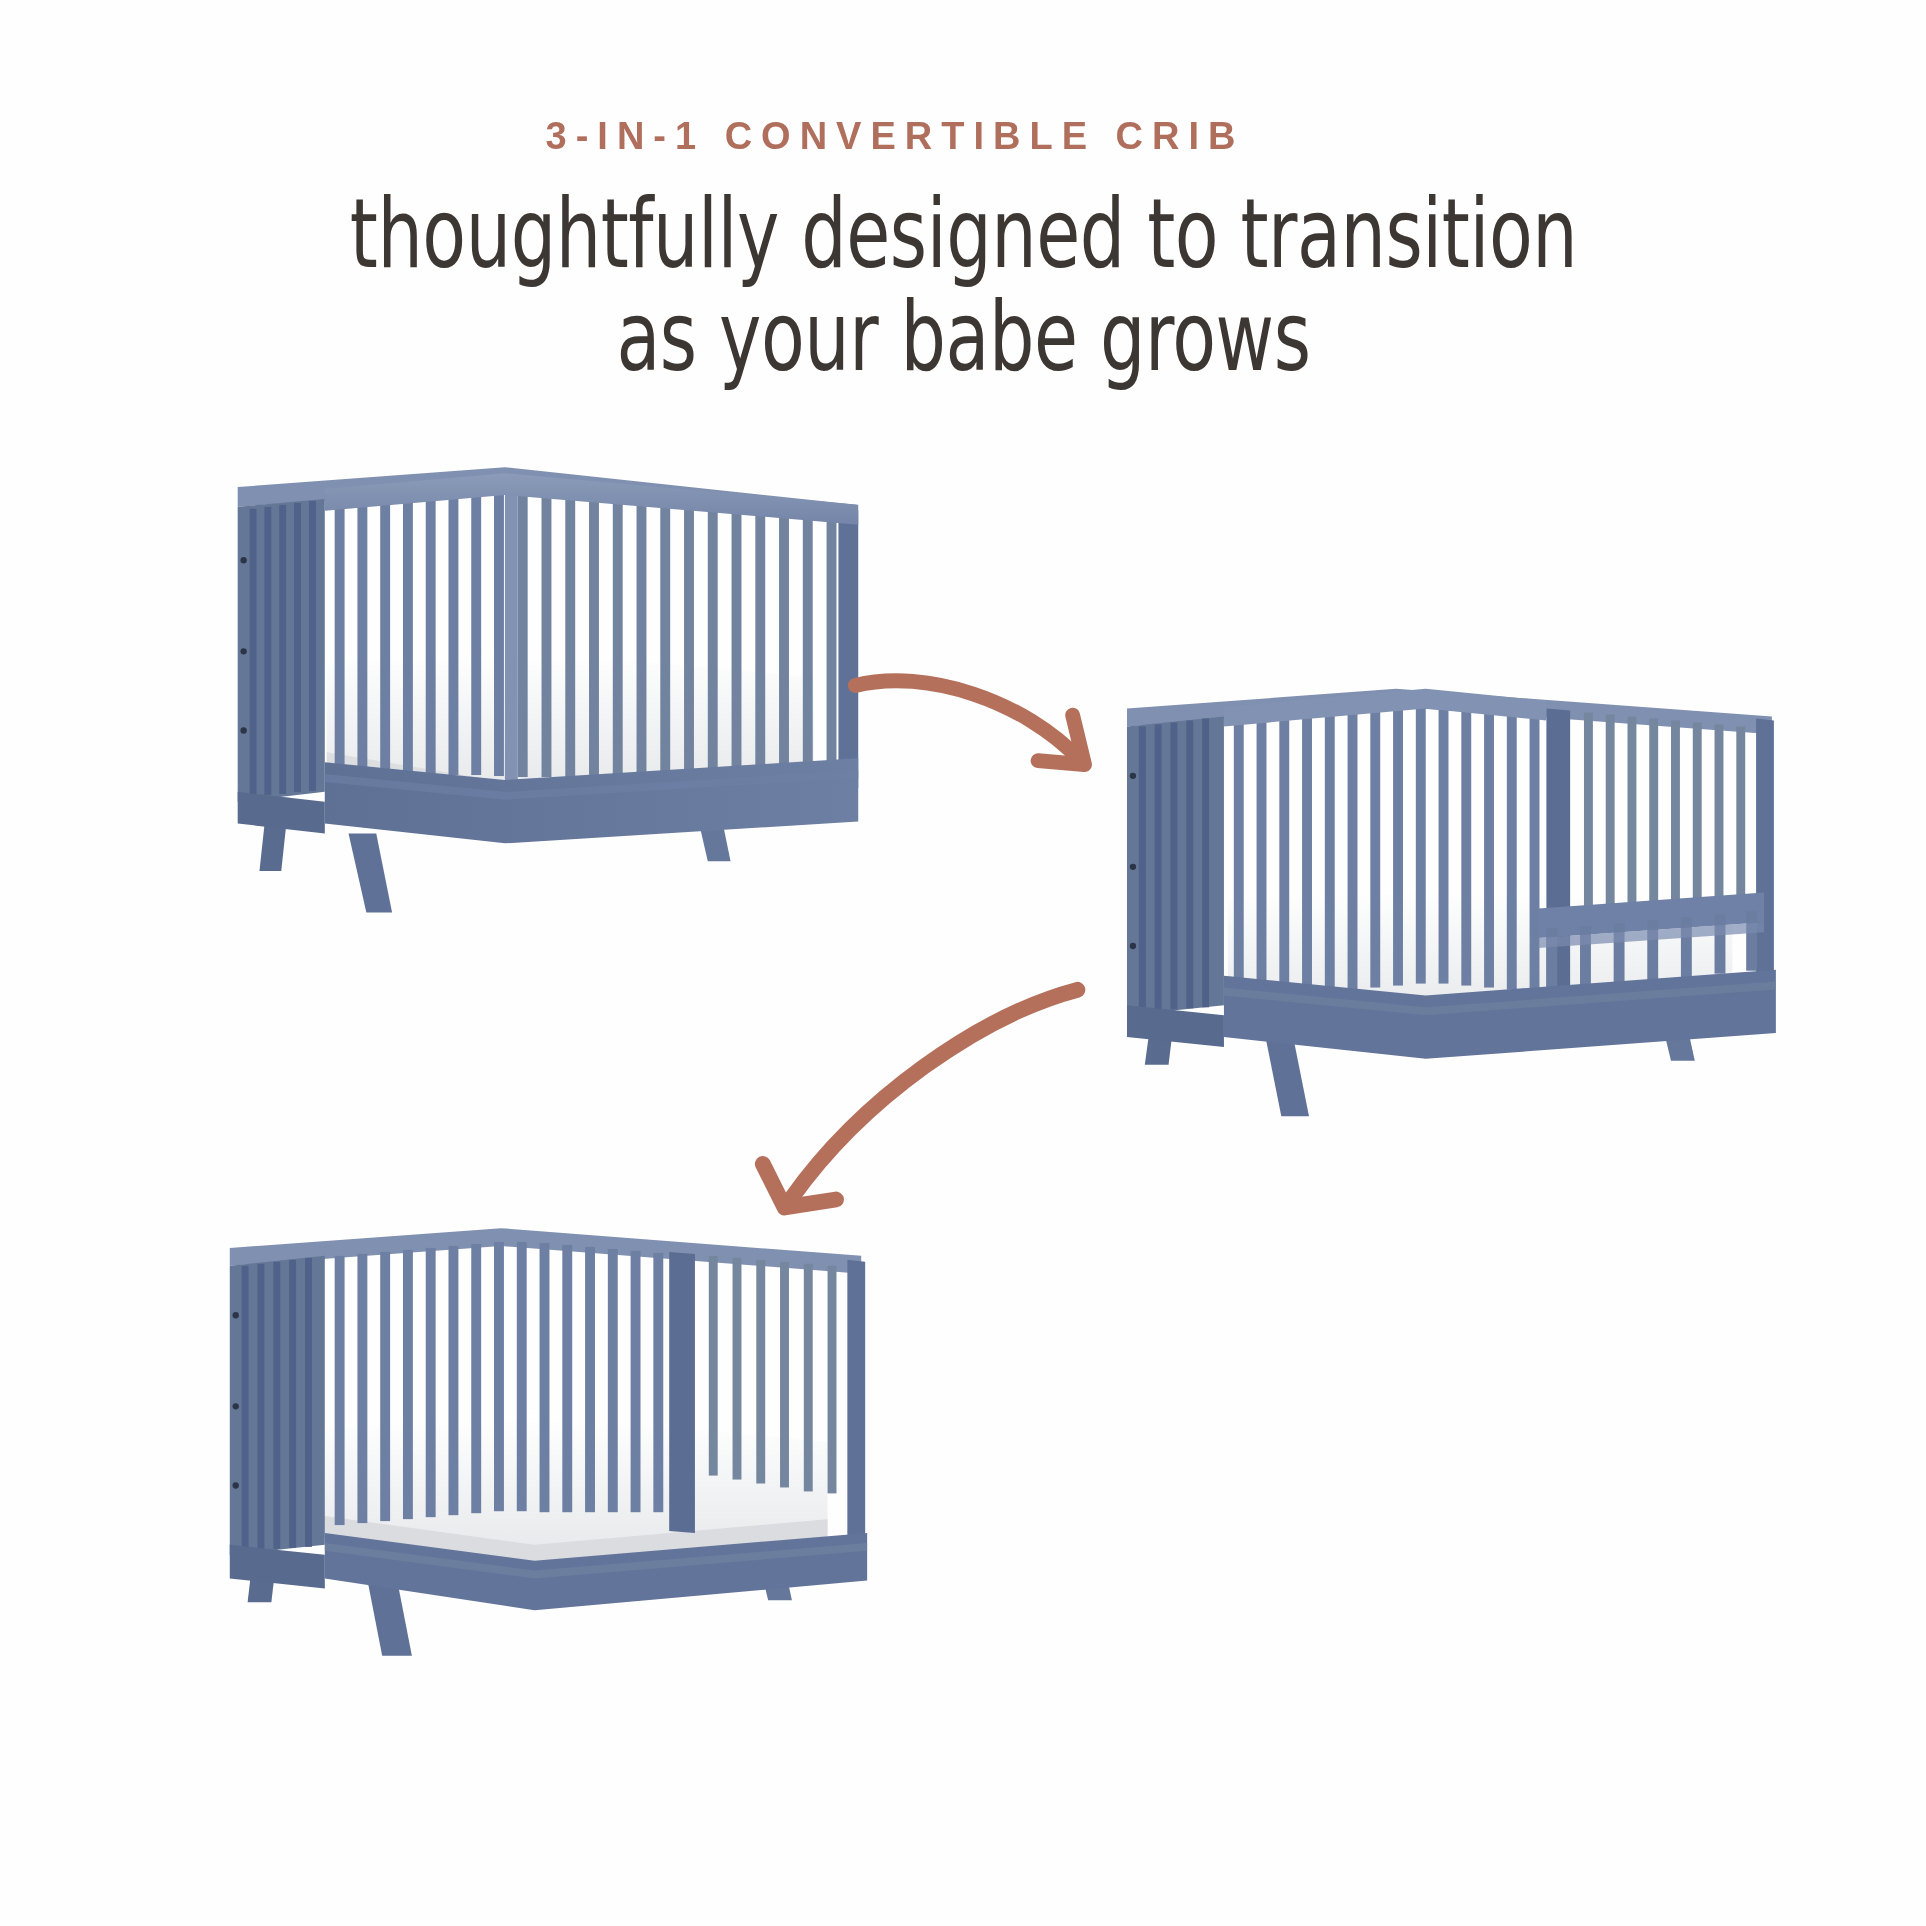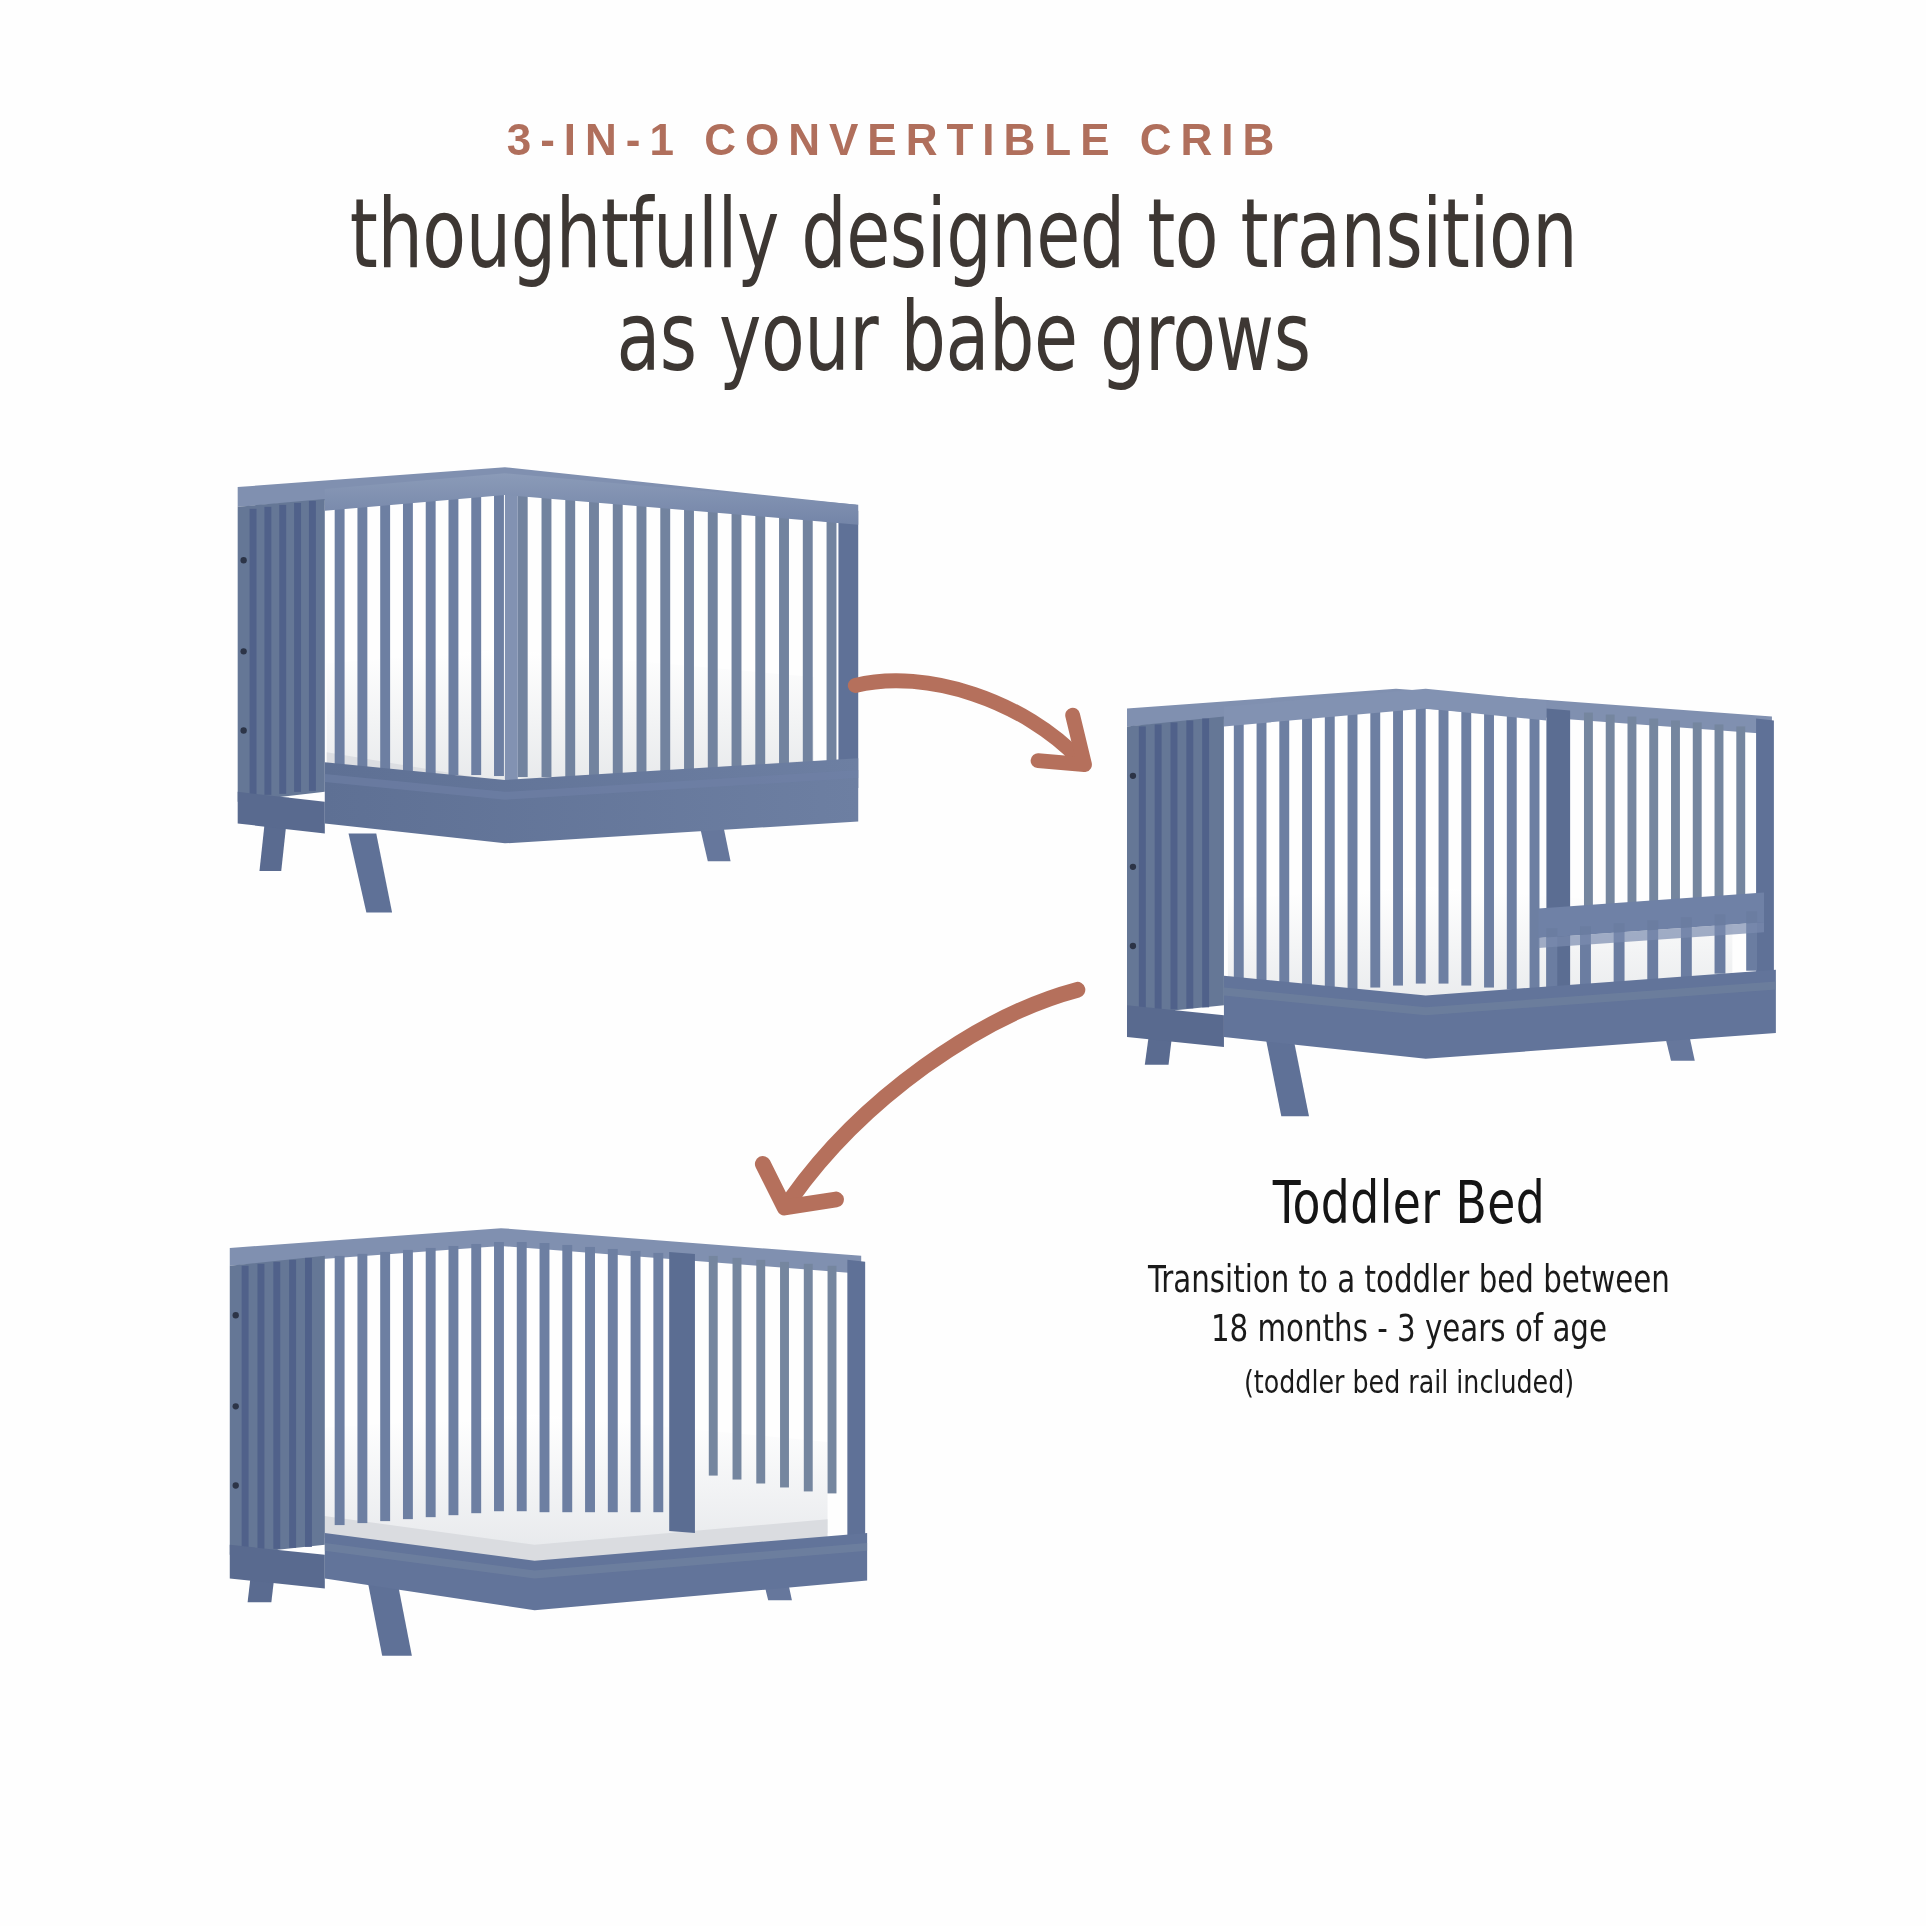--- a/index.html
+++ b/index.html
@@ -20,21 +20,21 @@
     background: #fefefe;
   }
 
   
   .eyebrow {
     position: absolute;
     top: 115px;
     left: 0;
     width: 1790px;
     text-align: center;
-    font-size: 44px;
+    font-size: 38px;
     letter-spacing: 9px;
     font-weight: 700;
     color: #b06f5c;
     font-family: "Liberation Sans", sans-serif;
   }
   .headline {
     position: absolute;
     top: 183px;
     left: 0;
     width: 1927px;
@@ -381,22 +381,16 @@
       </g>
 
       <path d="M118 318 L330 346 L666 318 L666 366 L330 396 L118 364 Z" fill="#62749a"></path>
       <path d="M118 328 L330 356 L666 328 L666 336 L330 364 L118 336 Z" fill="#7486a2" opacity="0.55"></path>
 
       <path d="M22 330 L118 340 L118 374 L22 364 Z" fill="#596a8f"></path>
     </svg>
   </div>
 
 
-  <div class="caption" id="caption-toddler">
-    <div class="title">Toddler Bed</div>
-    <div class="body">Transition to a toddler bed between</div>
-    <div class="body">18 months - 3 years of age</div>
-    <div class="small">(toddler bed rail included)</div>
-  </div>
 
 
 </div>
 
 
 </body></html>

